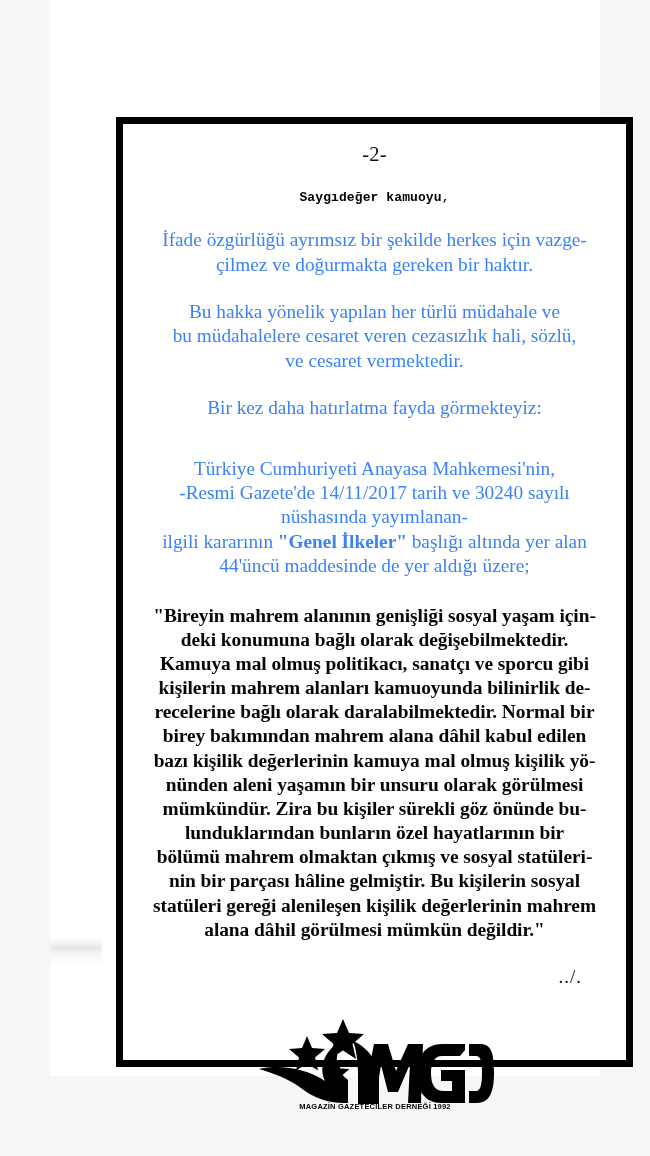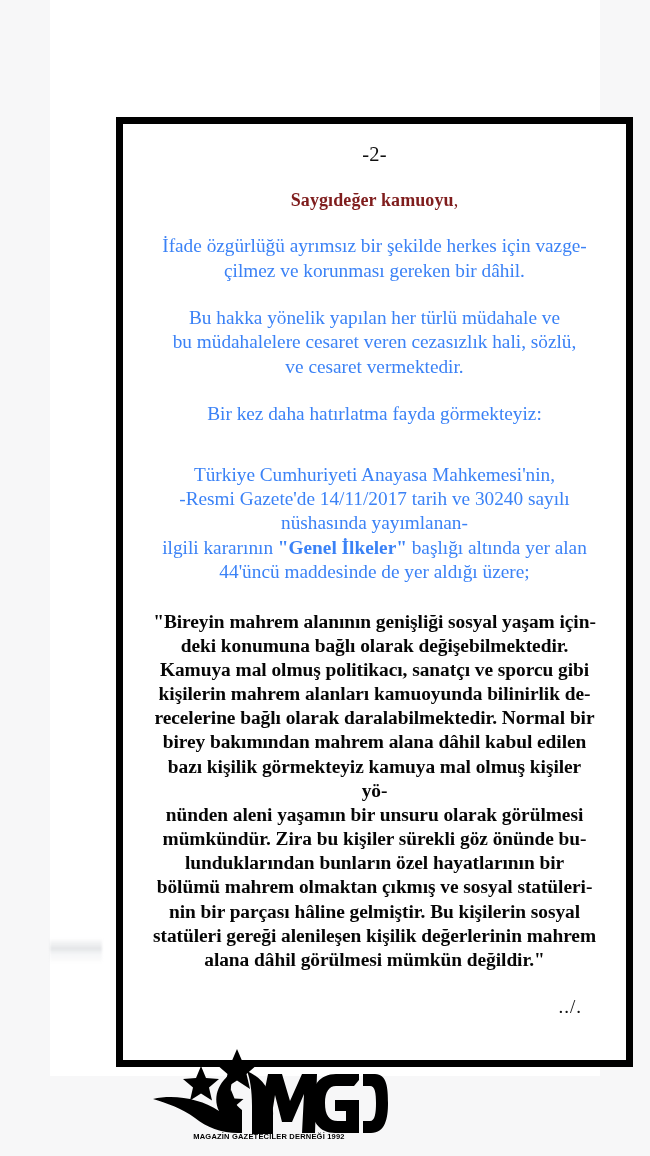--- a/index.html
+++ b/index.html
@@ -64,25 +64,26 @@
   
   .page-number {
     font-size: 20.5px;
     line-height: 1.18;
     color: #101010;
     margin: 4px 0 0 0;
     letter-spacing: .2px;
   }
 
   .salutation {
-    font-size: 18px;
+    font-size: 13px;
     font-weight: bold;
-    color: #7f1d1d;
+    color: #000000;
     margin: 24px 0 0 0;
     letter-spacing: .1px;
+    font-family: Liberation Mono, monospace;
   }
   .salutation .comma { font-weight: normal; }
 
   .para {
     font-size: 19.3px;
     line-height: 1.265;
     color: #3b82f6;
     margin: 23px 0 0 0;
     padding: 0 6px;
   }
@@ -108,20 +109,21 @@
     color: #121212;
     text-align: right;
     margin: 24px 18px 0 0;
     letter-spacing: 1px;
   }
 
   
   #logo-block {
     margin: 22px 0 0 0;
     display: flex;
+    justify-content: center;
     align-items: flex-start;
   }
   #mgd-logo { display: block; }
 </style>
 </head>
 <body>
 
 <div id="page-sheet">
 
   <div id="scan-artifact"></div>
@@ -130,21 +132,21 @@
     <div id="frame-inner">
 
       <div class="page-number">-2-</div>
 
       <div class="salutation">
         <span>Saygıdeğer kamuoyu</span><span class="comma">,</span>
       </div>
 
       <div class="para">
         <span class="line">İfade özgürlüğü ayrımsız bir şekilde herkes için vazge-</span>
-        <span class="line">çilmez ve korunması gereken bir dâhil.</span>
+        <span class="line">çilmez ve doğurmakta gereken bir haktır.</span>
       </div>
 
       <div class="para">
         <span class="line">Bu hakka yönelik yapılan her türlü müdahale ve</span>
         <span class="line">bu müdahalelere cesaret veren cezasızlık hali, sözlü,</span>
         <span class="line">ve cesaret vermektedir.</span>
       </div>
 
       <div class="para">
         <span class="line">Bir kez daha hatırlatma fayda görmekteyiz:</span>
@@ -158,21 +160,21 @@
         <span class="line">44'üncü maddesinde de yer aldığı üzere;</span>
       </div>
 
       <div class="quote-block">
         <span class="line">"Bireyin mahrem alanının genişliği sosyal yaşam için-</span>
         <span class="line">deki konumuna bağlı olarak değişebilmektedir.</span>
         <span class="line">Kamuya mal olmuş politikacı, sanatçı ve sporcu gibi</span>
         <span class="line">kişilerin mahrem alanları kamuoyunda bilinirlik de-</span>
         <span class="line">recelerine bağlı olarak daralabilmektedir. Normal bir</span>
         <span class="line">birey bakımından mahrem alana dâhil kabul edilen</span>
-        <span class="line">bazı kişilik görmekteyiz kamuya mal olmuş kişiler yö-</span>
+        <span class="line">bazı kişilik değerlerinin kamuya mal olmuş kişilik yö-</span>
         <span class="line">nünden aleni yaşamın bir unsuru olarak görülmesi</span>
         <span class="line">mümkündür. Zira bu kişiler sürekli göz önünde bu-</span>
         <span class="line">lunduklarından bunların özel hayatlarının bir</span>
         <span class="line">bölümü mahrem olmaktan çıkmış ve sosyal statüleri-</span>
         <span class="line">nin bir parçası hâline gelmiştir. Bu kişilerin sosyal</span>
         <span class="line">statüleri gereği alenileşen kişilik değerlerinin mahrem</span>
         <span class="line">alana dâhil görülmesi mümkün değildir."</span>
       </div>
 
       <div class="closing-mark">../.</div>

